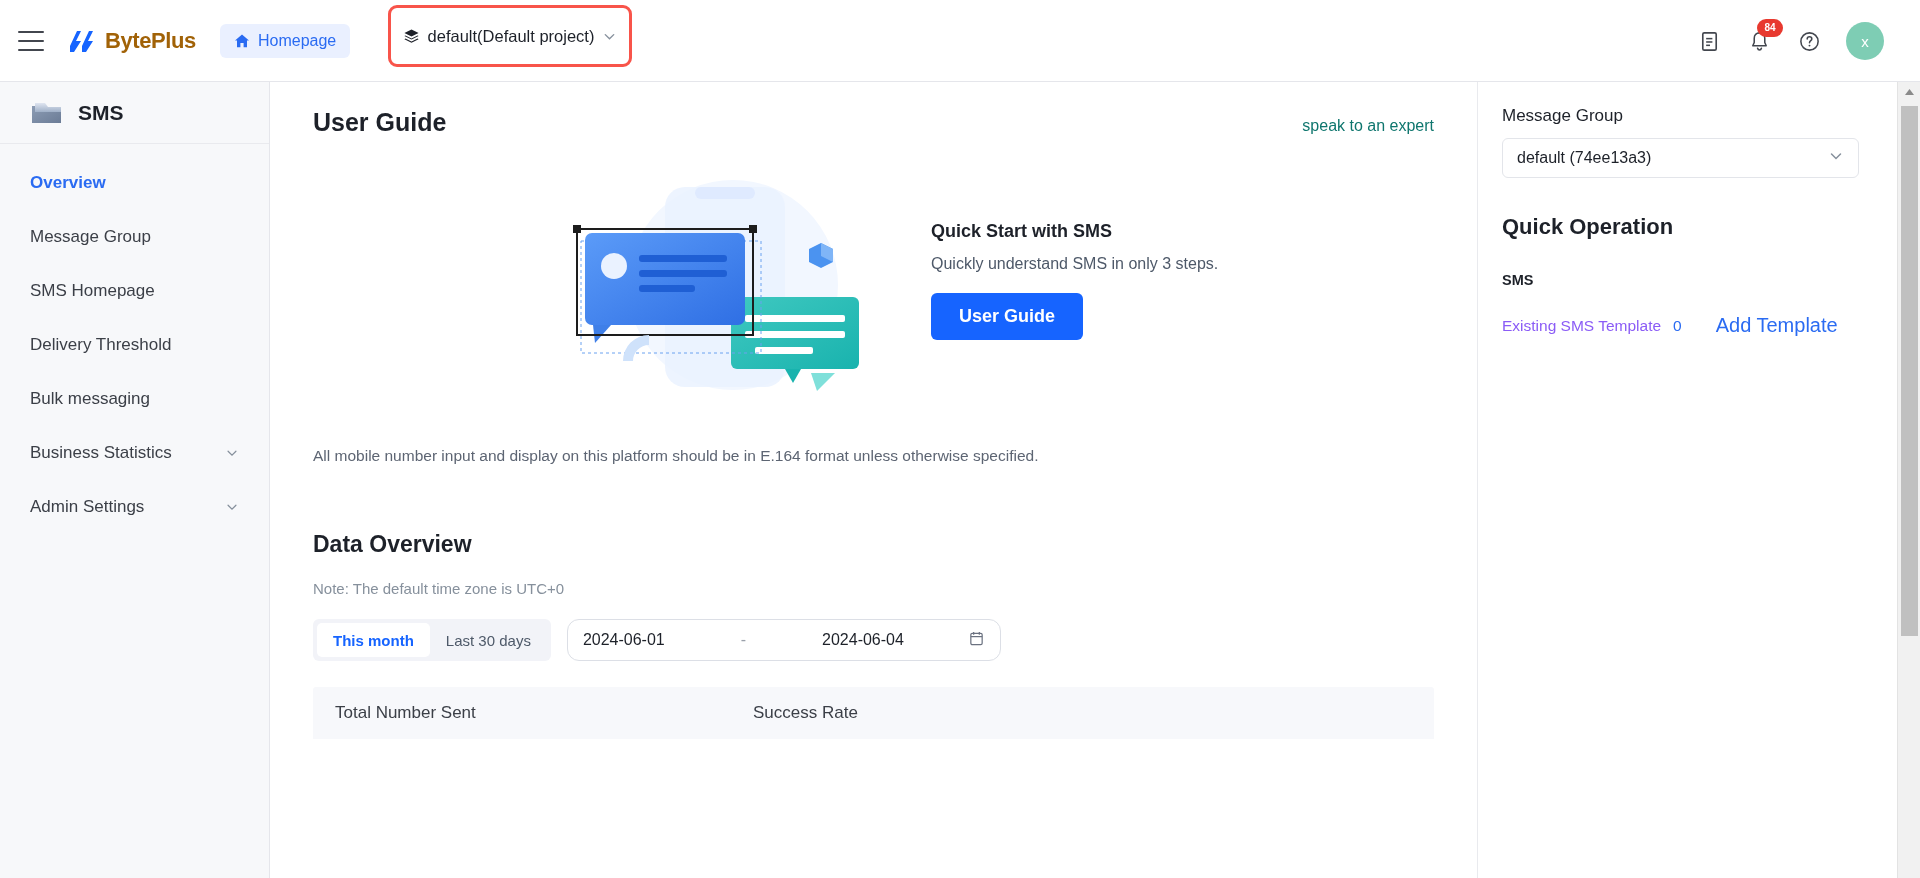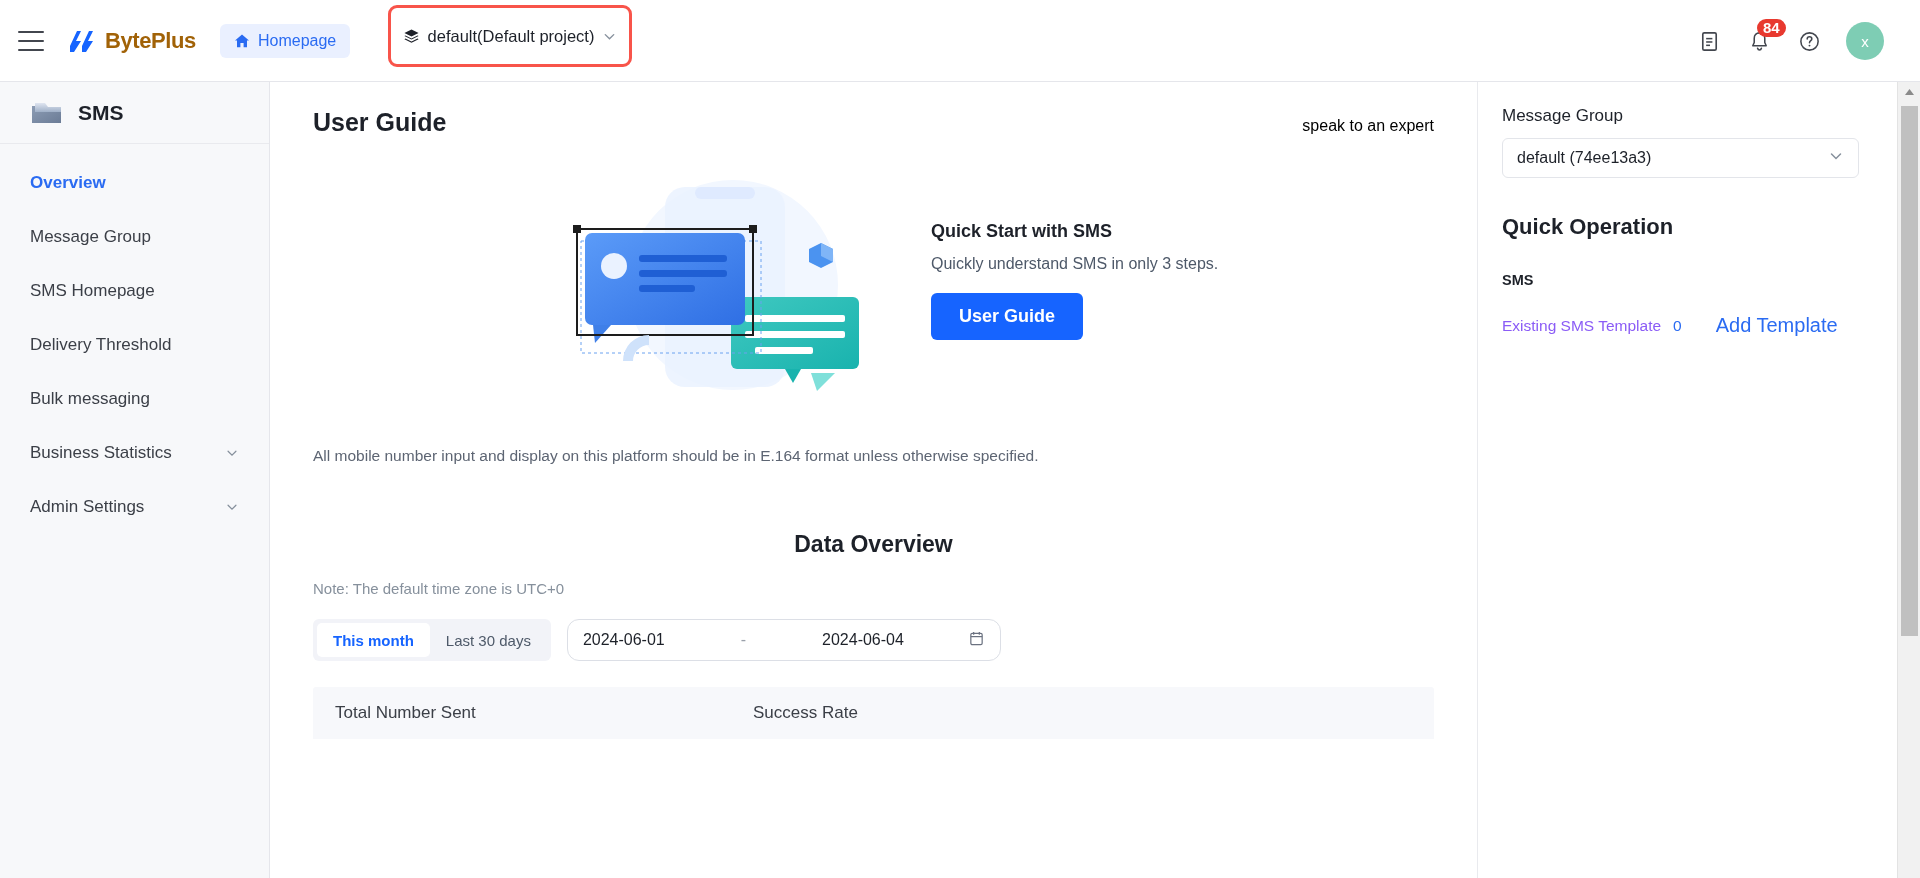--- a/index.html
+++ b/index.html
@@ -42,21 +42,21 @@
   .proj-sel .label { font-size: 16.5px; color: #1d2129; }
 
   .header-right {
     position: absolute; right: 36px; top: 0; height: 82px;
     display: flex; align-items: center; gap: 24px;
   }
   .hicon { position: relative; width: 26px; height: 26px; cursor: pointer;
            display: flex; align-items: center; justify-content: center; }
   .badge {
     position: absolute; top: -9px; left: 11px;
-    background: #e8392f; color: #fff; font-size: 15px; font-weight: bold;
+    background: #e8392f; color: #fff; font-size: 10px; font-weight: bold;
     border-radius: 10px; padding: 1px 6px 2px 6px; line-height: 15px;
     min-width: 26px; text-align: center;
   }
   .avatar {
     width: 38px; height: 38px; border-radius: 50%;
     background: #7ecdb4; color: #fff; font-size: 15px;
     display: flex; align-items: center; justify-content: center; cursor: pointer;
   }
 
   
@@ -80,37 +80,37 @@
   
   .main {
     position: absolute; left: 271px; top: 82px;
     width: 1205px; height: 796px; background: #fff; overflow: hidden;
   }
   .main-head {
     display: flex; align-items: baseline; justify-content: space-between;
     padding: 26px 42px 0 42px;
   }
   .page-title { font-size: 25px; font-weight: bold; color: #1d2129; }
-  .link { color: #000000; font-size: 16px; cursor: pointer; }
+  .link { color: #0f766e; font-size: 16px; cursor: pointer; }
 
   .hero { display: flex; align-items: center; padding: 28px 42px 0 42px; }
   .hero-art { width: 340px; height: 230px; flex: none; margin-left: 250px; }
   .hero-copy { margin-left: 28px; }
   .hero-copy h3 { font-size: 18px; color: #1d2129; margin-bottom: 13px; }
   .hero-copy p { font-size: 16px; color: #4e5969; margin-bottom: 20px; }
   .btn-primary {
     display: inline-block; background: #1664ff; color: #fff;
     font-size: 18px; font-weight: bold; border: none; border-radius: 6px;
     padding: 13px 28px; cursor: pointer;
   }
   .note {
     padding: 52px 42px 0 42px; font-size: 15.5px; color: #5d6573;
   }
   .section-title {
-    padding: 66px 42px 0 42px; font-size: 23px; font-weight: bold; color: #1d2129; text-align: center;
+    padding: 66px 42px 0 42px; font-size: 23px; font-weight: bold; color: #1d2129;
   }
   .tz-note { padding: 22px 42px 0 42px; font-size: 15px; color: #86909c; }
 
   .filters { display: flex; align-items: center; padding: 22px 42px 0 42px; }
   .seg {
     display: flex; background: #f2f3f8; border-radius: 6px; padding: 4px; height: 42px;
   }
   .seg-item {
     display: flex; align-items: center; padding: 0 16px; font-size: 15px;
     color: #4e5969; border-radius: 5px; cursor: pointer;

